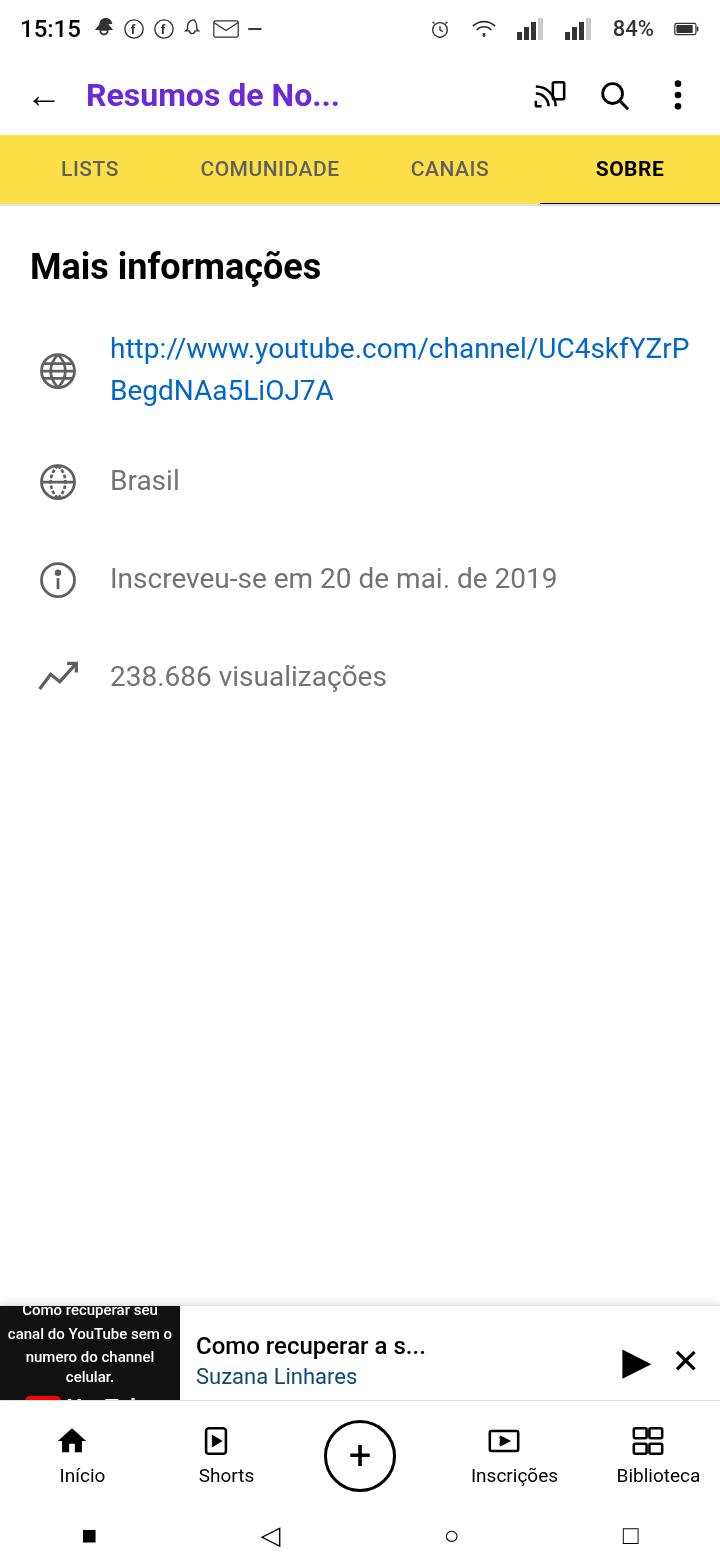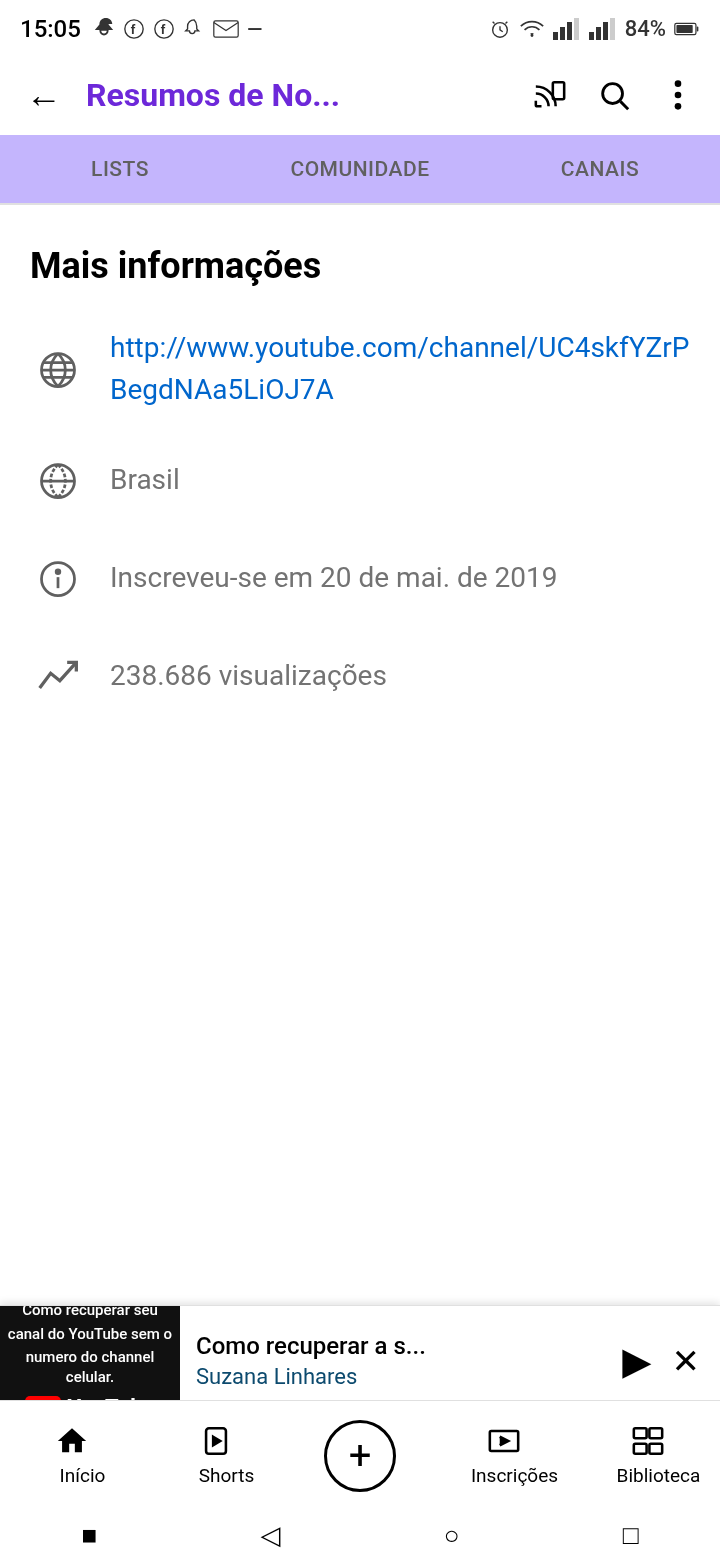--- a/index.html
+++ b/index.html
@@ -32,21 +32,21 @@
     .status-icons-left {
       display: flex;
       align-items: center;
       gap: 8px;
       font-size: 20px;
       color: #333;
     }
     .status-right {
       display: flex;
       align-items: center;
-      gap: 8px;
+      gap: 20px;
       font-size: 20px;
       color: #333;
     }
     .battery-text {
       font-size: 22px;
       font-weight: 500;
     }
 
     
     .app-bar {
@@ -87,21 +87,21 @@
       height: 44px;
       display: flex;
       align-items: center;
       justify-content: center;
     }
 
     
     .tabs-container {
       display: flex;
       border-bottom: 2px solid #e0e0e0;
-      background: #c4b5fd;
+      background: #fde047;
       overflow-x: auto;
     }
     .tab {
       flex: 1;
       padding: 22px 10px;
       text-align: center;
       font-size: 21px;
       font-weight: 500;
       color: #606060;
       cursor: pointer;
@@ -333,21 +333,21 @@
       font-size: 26px;
       color: #000;
     }
 
   </style>
 </head>
 <body>
 
 <div class="status-bar">
   <div class="status-left">
-    <span>15:05</span>
+    <span>15:15</span>
     <div class="status-icons-left">
 
       <svg width="22" height="22" viewBox="0 0 24 24" fill="#333">
           <path d="M21 6.5c0-3.6-3.1-6.5-7-6.5S7 2.9 7 6.5v.5L2 13h5v1c0 2.8 2.2 5 5 5s5-2.2 5-5v-1h5l-5-6v-.5zM12 17c-1.7 0-3-1.3-3-3h6c0 1.7-1.3 3-3 3z"></path>
         </svg>
 
       <svg width="22" height="22" viewBox="0 0 24 24" fill="#333">
           <circle cx="12" cy="12" r="10" stroke="#333" stroke-width="1.5" fill="none"></circle>
           <text x="8.5" y="17" font-size="14" font-weight="bold" fill="#333">f</text>
         </svg>
@@ -432,20 +432,21 @@
           <circle cx="4" cy="30" r="3.5"></circle>
         </svg>
     </div>
   </div>
 </div>
 
 <div class="tabs-container">
   <div class="tab">LISTS</div>
   <div class="tab">COMUNIDADE</div>
   <div class="tab">CANAIS</div>
+  <div class="tab active">SOBRE</div>
 </div>
 
 <div class="main-content">
   <h2 class="section-title">Mais informações</h2>
 
   <div class="info-row">
     <div class="info-icon">
       <svg class="icon-svg" viewBox="0 0 24 24" fill="none" stroke="#606060" stroke-width="1.5">
         <circle cx="12" cy="12" r="9"></circle>
         <path d="M12 3c-3 3-4 6-4 9s1 6 4 9M12 3c3 3 4 6 4 9s-1 6-4 9"></path>

